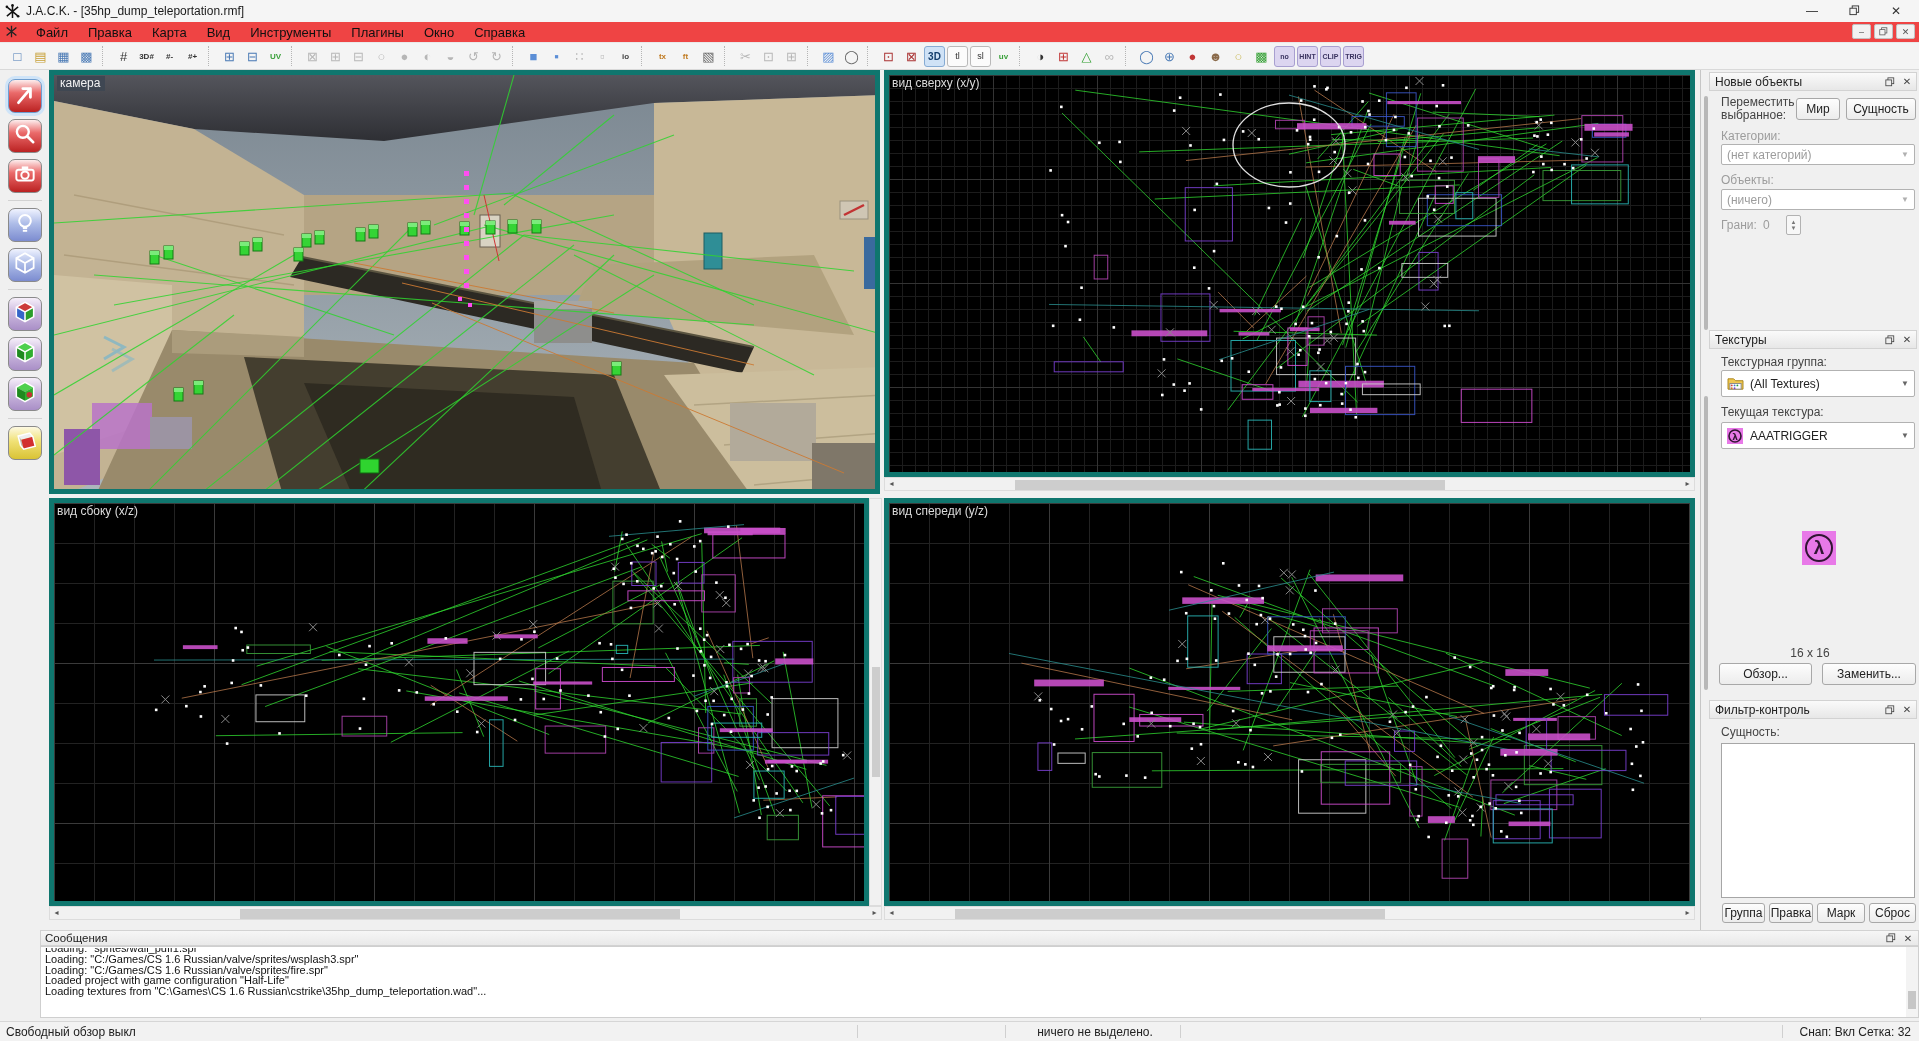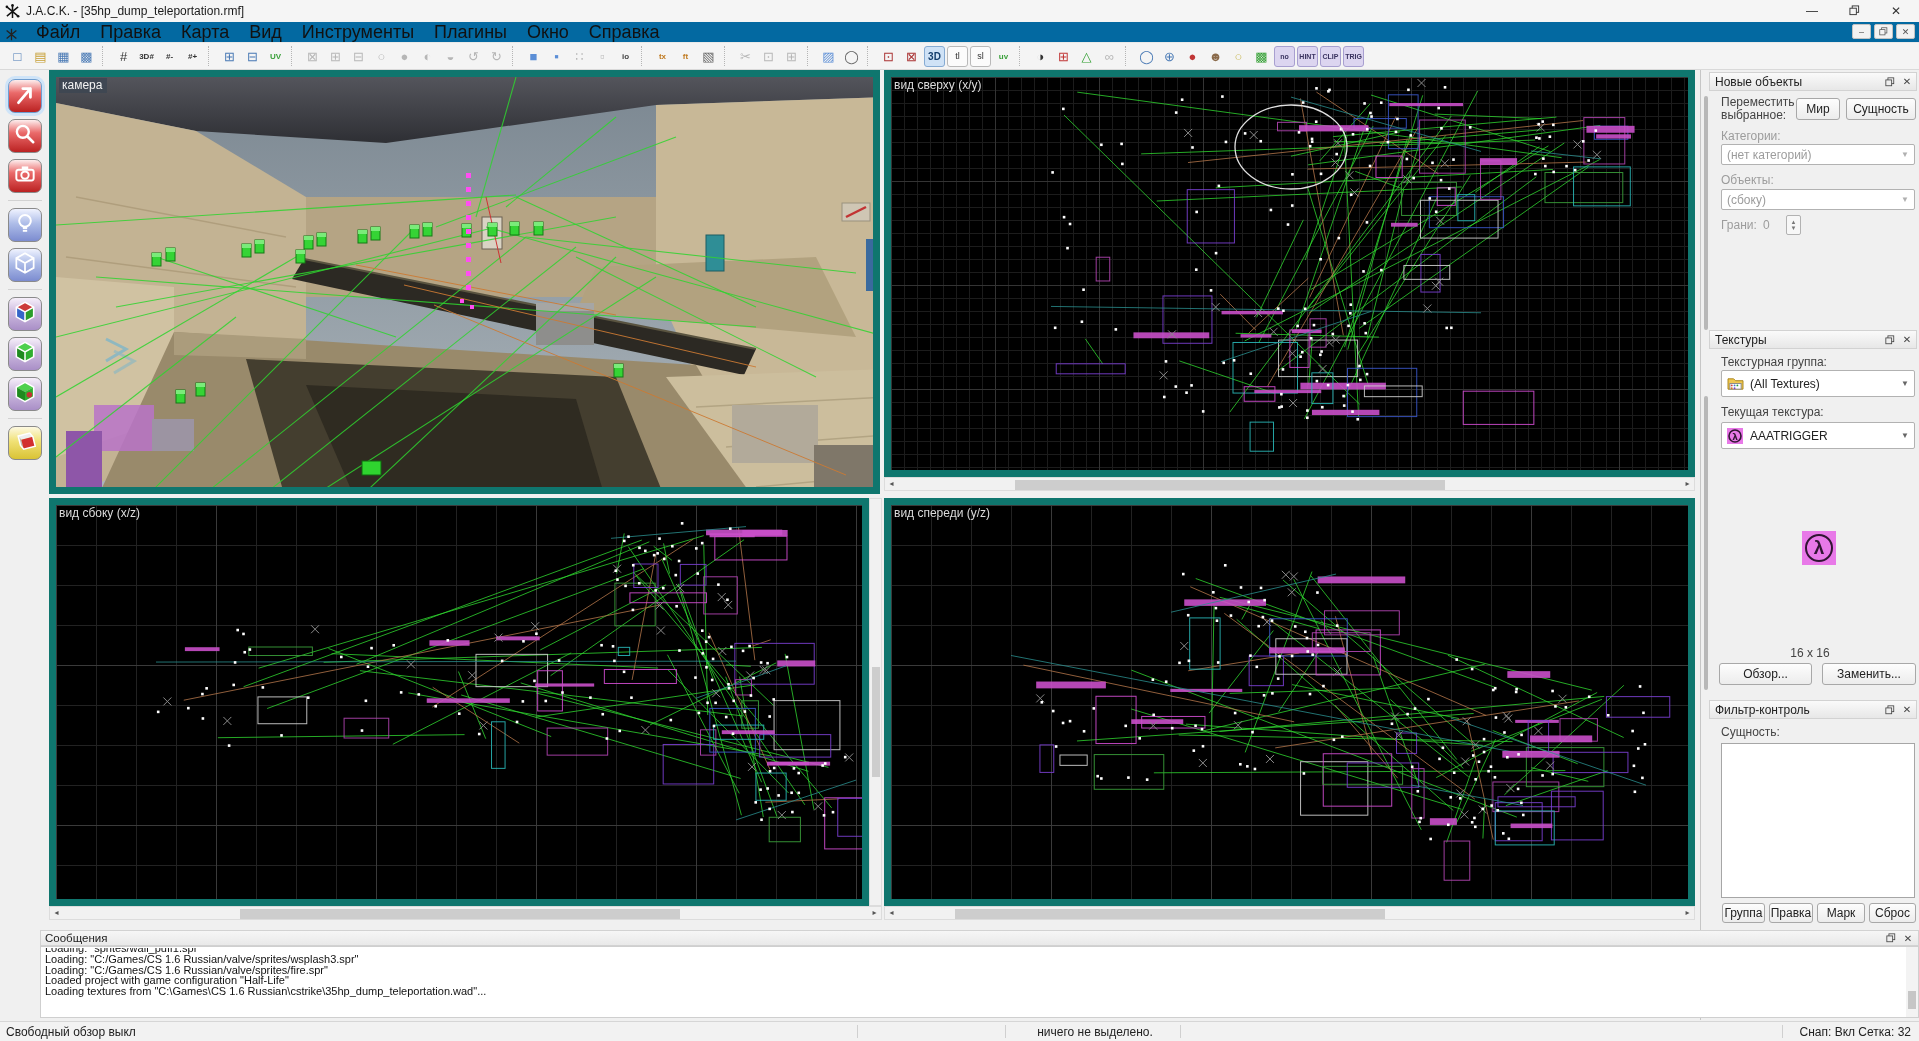--- a/index.html
+++ b/index.html
@@ -6,22 +6,22 @@
   html,body { width:1919px; height:1041px; overflow:hidden; }
   body { background:#f0f0f0; font-family:"Liberation Sans",sans-serif; color:#1a1a1a; position:relative; }
 
   
   .titlebar { position:absolute; left:0; top:0; width:1919px; height:22px; background:#f5f5f5;
               display:flex; align-items:center; padding-left:5px; font-size:12px; }
   .app-icon { width:15px; height:15px; margin-right:6px; flex:0 0 auto; }
   .win-controls { position:absolute; right:2px; top:0; display:flex; }
   .win-btn { width:42px; height:21px; display:flex; align-items:center; justify-content:center;
              color:#333; font-size:12px; }
-  .menubar { position:absolute; left:0; top:22px; width:1919px; height:20px; background:#0369a1;
-             display:flex; align-items:center; font-size:18px; }
+  .menubar { position:absolute; left:0; top:22px; width:1919px; height:20px; background:#ef4444;
+             display:flex; align-items:center; font-size:13px; }
   .menu-item { padding:2px 10px; color:#111; }
   .mdi-controls { position:absolute; right:4px; top:24px; display:flex; gap:3px; }
   .mdi-btn { width:19px; height:15px; border:1px solid #c2c2c2; background:#f2f2f2; color:#555;
              display:flex; align-items:center; justify-content:center; font-size:9px; border-radius:2px; }
 
   
   .toolbar { position:absolute; left:0; top:42px; width:1919px; height:28px; background:#f4f4f4;
              border-top:1px solid #e9e9e9; border-bottom:1px solid #d9d9d9;
              display:flex; align-items:center; padding-left:6px; }
   .tb-sep { width:7px; height:20px; border-left:1px dotted #b5b5b5; margin:0 3px 0 4px; }
@@ -38,21 +38,21 @@
   .pal-sep { width:34px; border-top:1px solid #d2d2d2; margin:4px 0; }
   .tool-btn { width:34px; height:34px; margin:3px 0; border-radius:7px; border:1px solid #8a8a8a;
               display:flex; align-items:center; justify-content:center; position:relative; }
   .tool-btn.active { box-shadow:0 0 0 3px #cfe4f8; border-color:#6f9ed0; }
   .g-red    { background:linear-gradient(180deg,#fdeeee 0%,#ea6a6a 40%,#bb2222 100%); }
   .g-blue   { background:linear-gradient(180deg,#f0f3ff 0%,#aebde8 45%,#7c8cd0 100%); }
   .g-purple { background:linear-gradient(180deg,#f6effa 0%,#cdbadf 45%,#a98fc7 100%); }
   .g-yellow { background:linear-gradient(180deg,#fdf9e2 0%,#f0e175 45%,#d9c335 100%); }
 
   
-  .vp { position:absolute; background:#000; border:7px solid #0f766e; overflow:hidden; }
+  .vp { position:absolute; background:#000; border:5px solid #0f766e; overflow:hidden; }
   .vp-label { position:absolute; left:3px; top:1px; font-size:12px; color:#dcdcdc; z-index:5; white-space:nowrap; }
   .vp-label.cam { background:rgba(62,70,82,.92); color:#f2f2f2; padding:0 5px 1px 3px; }
   .grid-fine { background-image:
       linear-gradient(#343434 1px,transparent 1px),linear-gradient(90deg,#343434 1px,transparent 1px),
       linear-gradient(#1c1c1c 1px,transparent 1px),linear-gradient(90deg,#1c1c1c 1px,transparent 1px);
       background-size:104px 104px,104px 104px,13px 13px,13px 13px; }
   .grid-coarse { background-image:
       linear-gradient(#3a3a3a 1px,transparent 1px),linear-gradient(90deg,#3a3a3a 1px,transparent 1px),
       linear-gradient(#222 1px,transparent 1px),linear-gradient(90deg,#222 1px,transparent 1px);
       background-size:160px 160px,160px 160px,40px 40px,40px 40px; }
@@ -1203,21 +1203,21 @@
   <div class="p-label" style="top:26px; width:78px; line-height:13px;">Переместить выбранное:</div>
   <div class="btn" style="left:95px; top:28px; width:44px;">Мир</div>
   <div class="btn" style="left:145px; top:28px; width:70px;">Сущность</div>
   <div class="p-label dim" style="top:59px;">Категории:</div>
   <div class="combo dim" style="top:74px;">
     <span>(нет категорий)</span>
       <span class="arrow">▼</span>
   </div>
   <div class="p-label dim" style="top:103px;">Объекты:</div>
   <div class="combo dim" style="top:119px;">
-    <span>(сбоку)</span>
+    <span>(ничего)</span>
       <span class="arrow">▼</span>
   </div>
   <div class="p-label dim" style="top:148px;">Грани:</div>
   <div class="p-label dim" style="left:62px; top:148px;">0</div>
   <div class="spin" style="left:85px; top:145px;">
       <span>▲</span>
       <span>▼</span>
     </div>
 
   <div class="panel-header" style="top:260px;">

